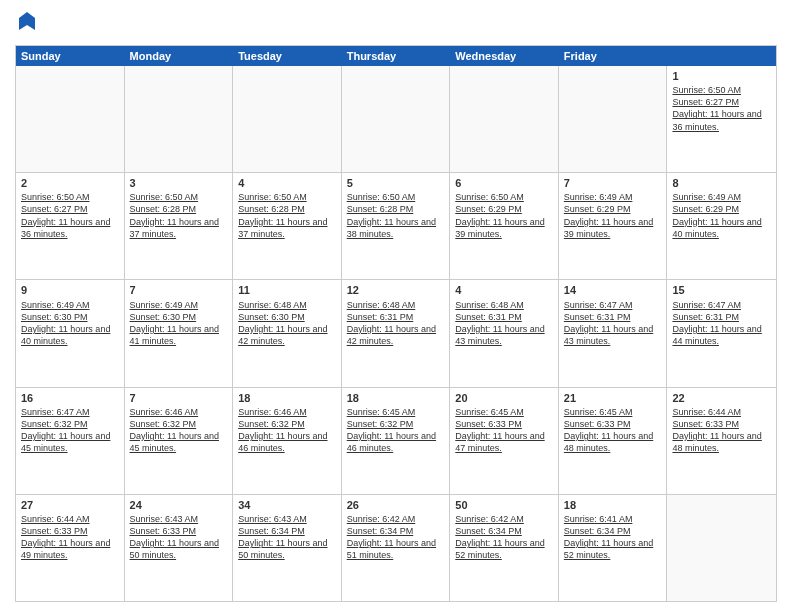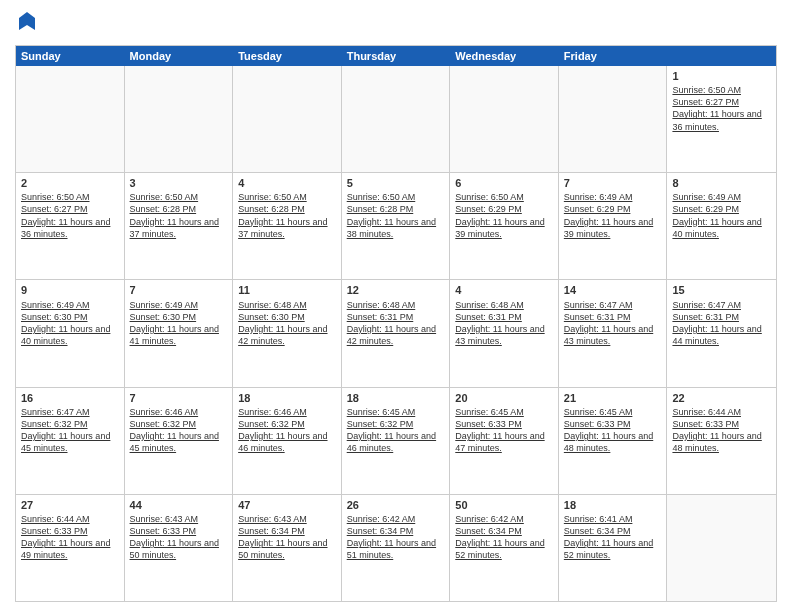--- a/index.html
+++ b/index.html
@@ -288,27 +288,27 @@
           </div>
         </div>
         <div class="cal-row">
           <div class="cal-cell">
             <span class="day-num">27</span>
             <div class="cell-info" style="white-space: pre-line;">Sunrise: 6:44 AM
 Sunset: 6:33 PM
 Daylight: 11 hours and 49 minutes.</div>
           </div>
           <div class="cal-cell">
-            <span class="day-num">44</span>
+            <span class="day-num">24</span>
             <div class="cell-info" style="white-space: pre-line;">Sunrise: 6:43 AM
 Sunset: 6:33 PM
 Daylight: 11 hours and 50 minutes.</div>
           </div>
           <div class="cal-cell">
-            <span class="day-num">47</span>
+            <span class="day-num">34</span>
             <div class="cell-info" style="white-space: pre-line;">Sunrise: 6:43 AM
 Sunset: 6:34 PM
 Daylight: 11 hours and 50 minutes.</div>
           </div>
           <div class="cal-cell">
             <span class="day-num">26</span>
             <div class="cell-info" style="white-space: pre-line;">Sunrise: 6:42 AM
 Sunset: 6:34 PM
 Daylight: 11 hours and 51 minutes.</div>
           </div>

